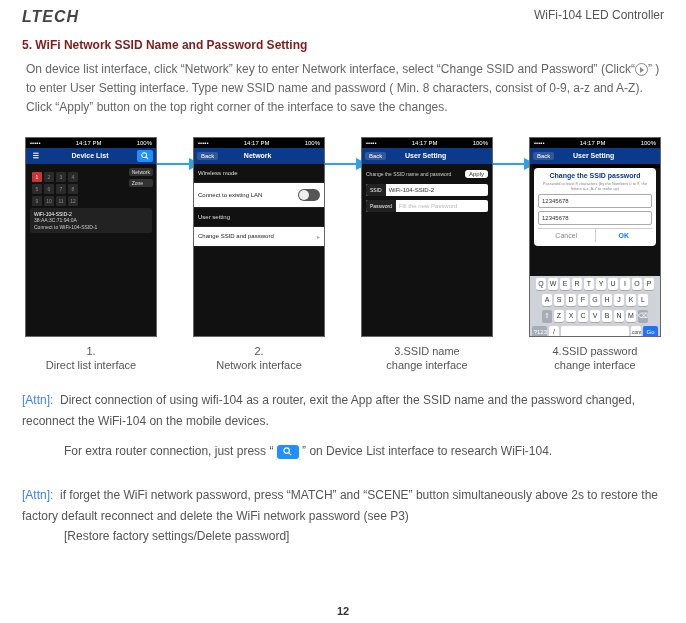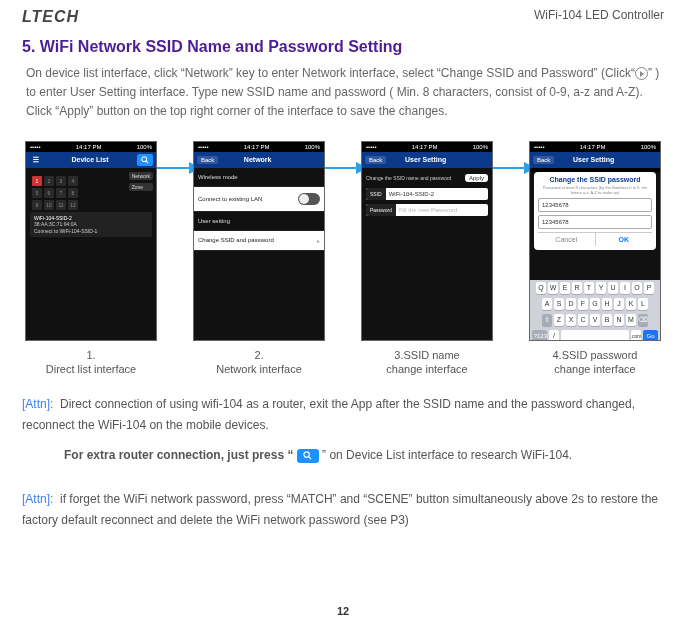--- a/index.html
+++ b/index.html
@@ -28,22 +28,22 @@
     letter-spacing: 1px;
     font-style: italic;
     color: #444;
   }
   .doc-title {
     font-size: 12px;
     color: #555;
   }
   .section-title {
     font-weight: bold;
-    color: #4c1d95;
-    font-size: 16px;
+    color: #7f1d1d;
+    font-size: 12px;
     padding: 12px 22px 6px 22px;
   }
   .body-text {
     padding: 2px 22px 0 26px;
     line-height: 1.6;
     color: #666;
     font-size: 12px;
   }
   .screens-row {
     display: flex;
@@ -381,25 +381,26 @@
       </div>
     </div>
     <div class="caption"><span>4.SSID password</span><br><span>change  interface</span></div>
   </div>
 
 </div>
 
 <div class="attn-block">
   <span class="attn-label">[Attn]:</span>&nbsp;&nbsp;<span>Direct connection of using wifi-104 as a router, exit the App after the SSID name and the password changed, reconnect the WiFi-104 on the mobile devices.</span>
   <div style="height:10px;"></div>
-  <span style="padding-left:42px;font-weight:bold;">For extra router connection, just press  “ </span><span class="inline-search-btn">
+  <span style="padding-left:42px;">For extra router connection, just press  “ </span><span class="inline-search-btn">
       <svg width="9" height="9" viewBox="0 0 10 10">
         <circle cx="4" cy="4" r="3" stroke="#fff" stroke-width="1.3" fill="none"></circle>
         <line x1="6.2" y1="6.2" x2="9" y2="9" stroke="#fff" stroke-width="1.3"></line>
       </svg>
     </span><span> ”  on Device List interface to research WiFi-104.</span>
 </div>
 
 <div class="attn-block" style="padding-top:24px;">
   <span class="attn-label">[Attn]:</span>&nbsp;&nbsp;<span>if forget the WiFi network password, press “MATCH” and “SCENE” button simultaneously above 2s to restore the factory default reconnect and delete the WiFi network password (see P3)</span>
+  <div style="padding-left:42px;">[Restore factory settings/Delete password]</div>
 </div>
 
 <div class="pagenum">12</div>
 
 </body></html>

